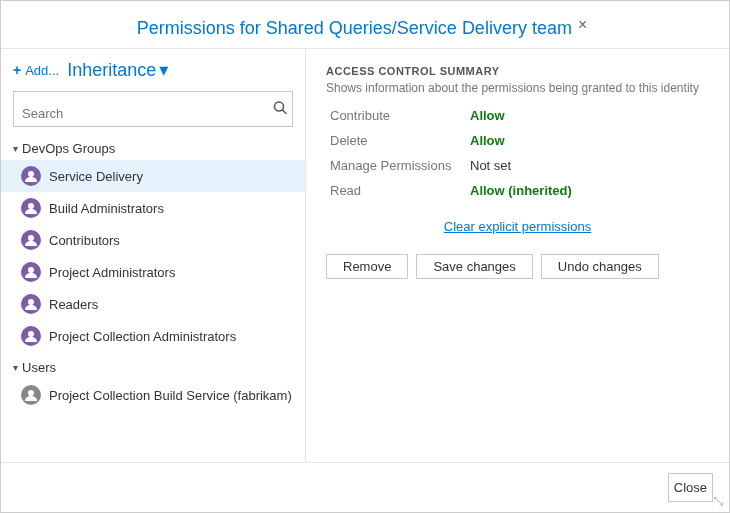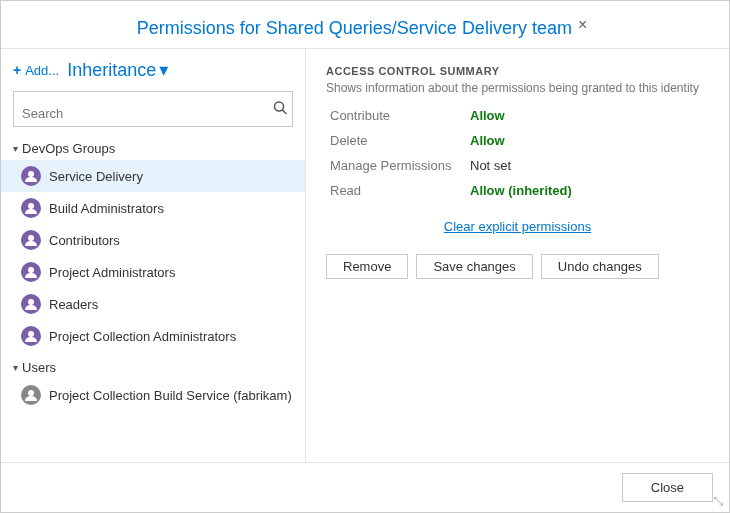--- a/index.html
+++ b/index.html
@@ -230,21 +230,21 @@
       border-color: #c8c8c8;
     }
     
     .dialog-footer {
       display: flex;
       justify-content: flex-end;
       padding: 10px 16px;
       border-top: 1px solid #e5e5e5;
     }
     .close-footer-btn {
-      padding: 6px 28px;
+      padding: 6px 5px;
       font-size: 13px;
       font-family: inherit;
       cursor: pointer;
       border: 1px solid #c8c8c8;
       background: #fff;
       color: #333;
     }
     .resize-handle {
       position: absolute;
       bottom: 4px;

